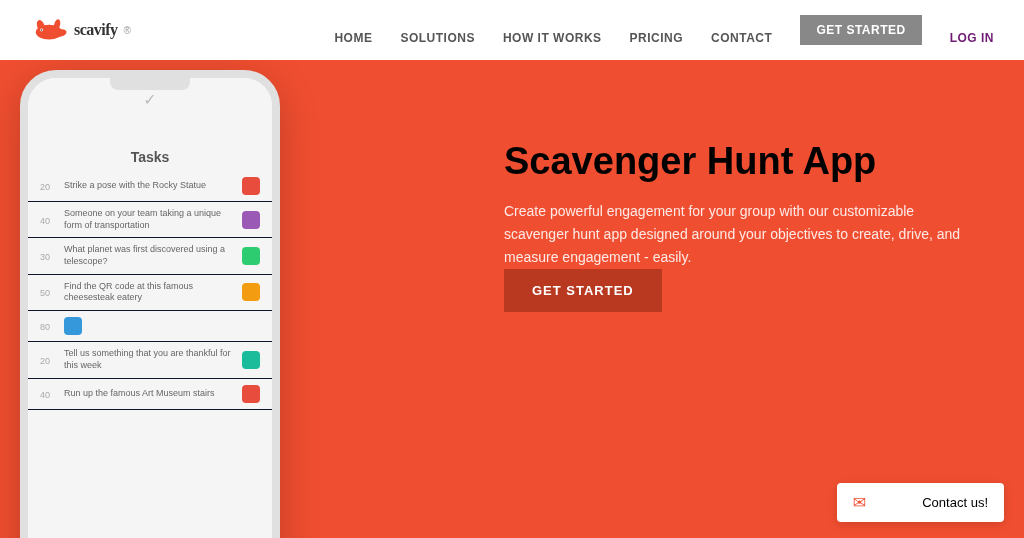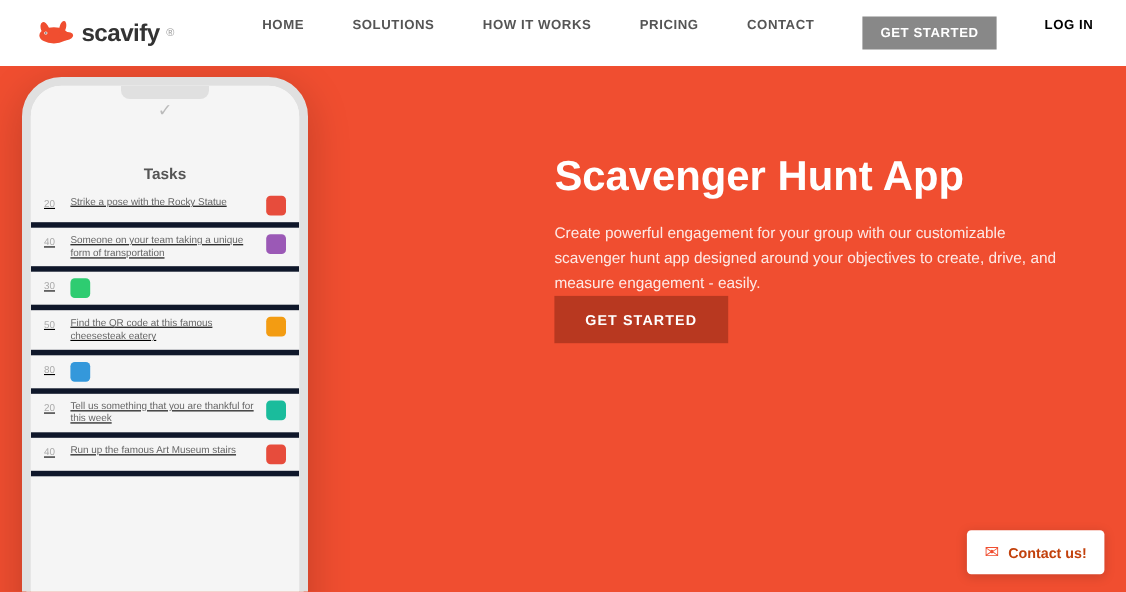--- a/index.html
+++ b/index.html
@@ -26,34 +26,35 @@
     .logo-area {
       display: flex;
       align-items: center;
       gap: 6px;
     }
     .logo-icon {
       width: 38px;
       height: 22px;
     }
     .logo-text {
-      font-size: 22px;
+      font-size: 16px;
       font-weight: 700;
       color: #333;
       letter-spacing: -0.5px;
+      font-family: Liberation Serif, serif;
     }
     .logo-reg {
       font-size: 10px;
       vertical-align: super;
       color: #999;
     }
     nav {
       display: flex;
-      align-items: flex-start;
-      gap: 44px;
+      align-items: flex-end;
+      gap: 28px;
     }
     .nav-link {
       font-size: 12px;
       font-weight: 600;
       color: #555;
       text-transform: uppercase;
       letter-spacing: 0.5px;
       cursor: pointer;
       text-decoration: none;
     }
@@ -64,21 +65,21 @@
       font-size: 12px;
       font-weight: 700;
       text-transform: uppercase;
       letter-spacing: 0.5px;
       border: none;
       cursor: pointer;
     }
     .nav-btn-login {
       font-size: 12px;
       font-weight: 600;
-      color: #000000;
+      color: #701a75;
       text-transform: uppercase;
       letter-spacing: 0.5px;
       background: none;
       border: none;
       cursor: pointer;
     }
 
     
     .hero {
       background: #f04e30;
@@ -130,25 +131,24 @@
     .phone-tasks-title {
       text-align: center;
       font-size: 14px;
       font-weight: 600;
       color: #555;
       margin-bottom: 6px;
       margin-top: 40px;
     }
     .task-item {
       display: flex;
-      align-items: flex-start;
+      align-items: center;
       padding: 6px 12px;
-      border-bottom: 5px solid #0f172a;
+      border-bottom: 1px solid #0f172a;
       gap: 6px;
-      text-decoration: underline;
     }
     .task-num {
       font-size: 9px;
       color: #aaa;
       min-width: 18px;
       padding-top: 2px;
     }
     .task-text {
       font-size: 9px;
       color: #666;
@@ -171,21 +171,21 @@
     
     .hero-content {
       position: absolute;
       right: 60px;
       top: 80px;
       max-width: 460px;
     }
     .hero-title {
       font-size: 38px;
       font-weight: 700;
-      color: #ffffff;
+      color: #000000;
       line-height: 1.15;
       margin-bottom: 16px;
     }
     .hero-desc {
       font-size: 14px;
       color: rgba(255,255,255,0.88);
       line-height: 1.65;
     }
     .btn-getstarted-hero {
       background: #b83820;
@@ -213,22 +213,23 @@
       border-radius: 4px;
       cursor: pointer;
       box-shadow: 0 2px 10px rgba(0,0,0,0.15);
     }
     .contact-icon {
       font-size: 16px;
       color: #f04e30;
     }
     .contact-text {
       font-size: 13px;
-      font-weight: 700;
-      color: #c2410c;
+      font-weight: 400;
+      color: #000000;
+      margin-left: 48px;
     }
   </style>
 </head>
 <body>
 
 <header class="header">
   <div class="logo-area">
 
     <svg class="logo-icon" viewBox="0 0 50 30">
       <ellipse cx="25" cy="18" rx="18" ry="10" fill="#f04e30"></ellipse>
@@ -267,20 +268,21 @@
           <span class="task-text">Strike a pose with the Rocky Statue</span>
           <span class="task-badge badge-red"></span>
         </div>
         <div class="task-item">
           <span class="task-num">40</span>
           <span class="task-text">Someone on your team taking a unique form of transportation</span>
           <span class="task-badge badge-purple"></span>
         </div>
         <div class="task-item">
           <span class="task-num">30</span>
+          <span class="task-text">What planet was first discovered using a telescope?</span>
           <span class="task-badge badge-green"></span>
         </div>
         <div class="task-item">
           <span class="task-num">50</span>
           <span class="task-text">Find the QR code at this famous cheesesteak eatery</span>
           <span class="task-badge badge-yellow"></span>
         </div>
         <div class="task-item">
           <span class="task-num">80</span>
           <span class="task-badge badge-blue"></span>

